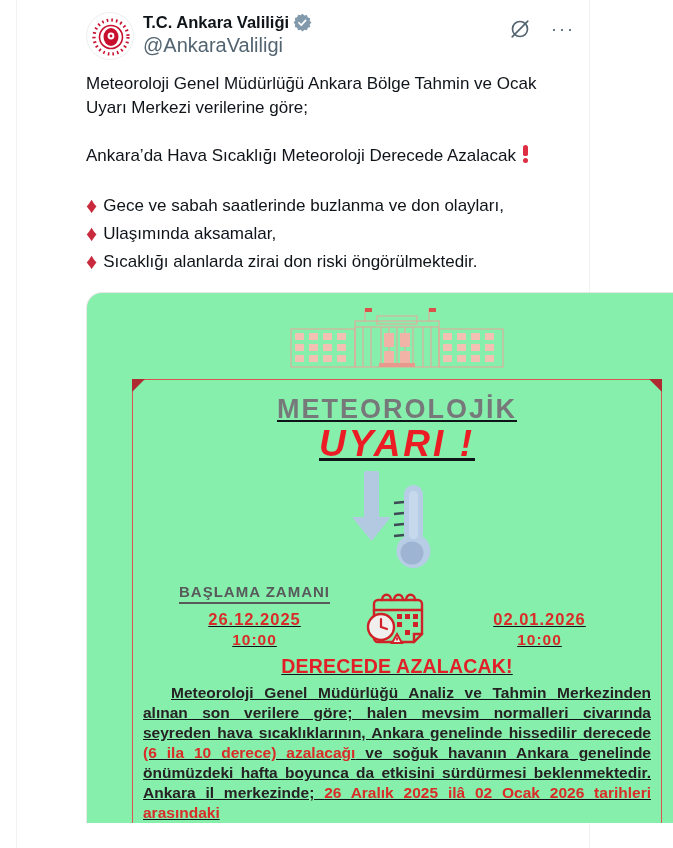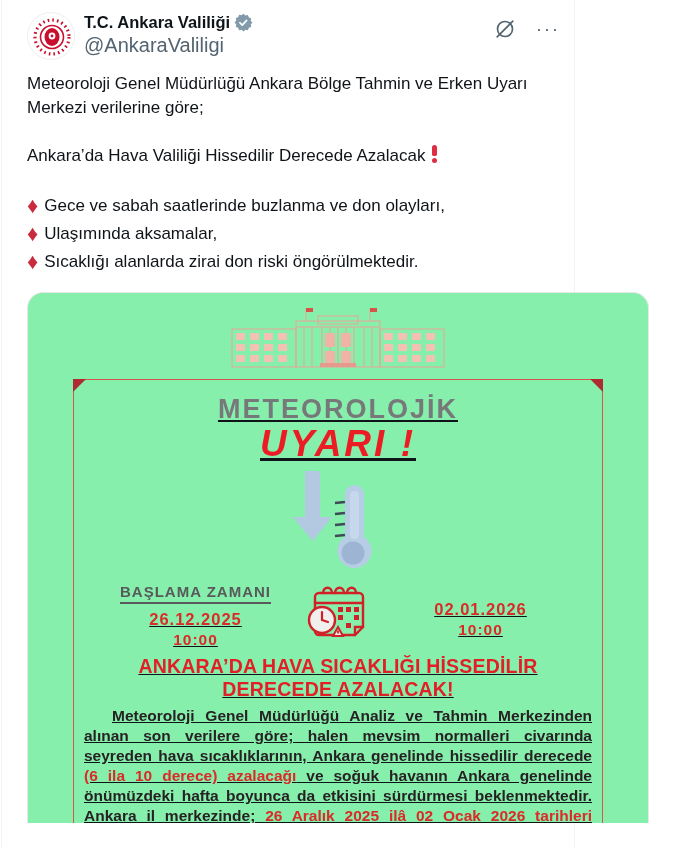--- a/index.html
+++ b/index.html
@@ -1,22 +1,22 @@
 <!DOCTYPE html>
 <html><head>
 <meta charset="utf-8">
 <style>
   * { margin:0; padding:0; box-sizing:border-box; }
   html,body { width:673px; height:848px; overflow:hidden; background:#ffffff; }
   body { font-family:"Liberation Sans", sans-serif; color:#0f1419; }
 
   .column {
-    width:574px; height:848px; margin-left:1px;
+    width:574px; height:848px; margin-left:16px;
     border-left:1px solid #eff3f4; border-right:1px solid #eff3f4;
-    background:#fff; position:relative;
+    background:#fff; position:relative;padding-left:44px;
   }
 
   
   .tw-header { display:flex; align-items:flex-start; padding:12px 14px 0 25px; }
   .avatar { width:48px; height:48px; border-radius:50%; background:#fff;
             border:1px solid #eee; flex:0 0 48px; overflow:hidden; cursor:pointer; }
   .id-block { margin-left:9px; flex:1 1 auto; padding-top:1px; }
   .name-row { display:flex; align-items:center; gap:4px; }
   .display-name { font-size:16.5px; font-weight:bold; color:#0f1419; cursor:pointer; }
   .handle { font-size:20px; color:#536471; margin-top:2px; }
@@ -60,21 +60,21 @@
   .corner.tl { top:-1px; left:-1px; border-top:13px solid #ae2b31; border-right:13px solid transparent; }
   .corner.tr { top:-1px; right:-1px; border-top:13px solid #ae2b31; border-left:13px solid transparent; }
 
   .poster-title1 { text-align:center; margin-top:14px; font-size:27px; font-weight:bold;
                    letter-spacing:2px; color:#77787a; }
   .poster-title2 { text-align:center; font-size:37px; font-weight:bold; font-style:italic;
                    letter-spacing:3px; color:#ec1c24; margin-top:-2px; }
 
   .icon-block { display:flex; justify-content:center; margin-top:4px; height:102px; }
 
-  .dates-row { display:flex; align-items:center; margin-top:2px; padding:0 14px; }
+  .dates-row { display:flex; align-items:flex-end; margin-top:2px; padding:0 14px; }
   .date-col { flex:1 1 0; text-align:center; padding-top:10px; }
   .date-label { display:inline-block; font-size:15px; font-weight:bold; color:#58595b;
                 letter-spacing:1px; border-bottom:2px solid #58595b; padding-bottom:2px; }
   .date-val { color:#d92b27; font-weight:bold; font-size:16.5px; margin-top:6px; letter-spacing:1px; }
   .time-val { color:#d92b27; font-weight:bold; font-size:15.5px; margin-top:2px; letter-spacing:1px; }
   .cal-wrap { flex:0 0 70px; display:flex; justify-content:center; }
 
   .poster-heading { text-align:center; color:#e21e26; font-weight:bold; font-size:19.5px;
                     line-height:23px; margin-top:6px; letter-spacing:.2px; }
 
@@ -112,23 +112,23 @@
         <svg width="22" height="22" viewBox="0 0 24 24">
           <circle cx="12" cy="12" r="8.2" fill="none" stroke="#536471" stroke-width="1.8"></circle>
           <line x1="3.5" y1="20.5" x2="20.5" y2="3.5" stroke="#536471" stroke-width="1.8" stroke-linecap="round"></line>
         </svg>
       </span>
       <span class="action-icon more-dots">···</span>
     </div>
   </div>
 
   <div class="tw-text">
-    <p>Meteoroloji Genel Müdürlüğü Ankara Bölge Tahmin ve Erken Uyarı Merkezi verilerine göre;</p>
+    <p>Meteoroloji Genel Müdürlüğü Ankara Bölge Tahmin ve Ocak Uyarı Merkezi verilerine göre;</p>
     <p>
-      <span>Ankara’da Hava Valiliği Hissedilir Derecede Azalacak</span><span class="excl"></span>
+      <span>Ankara’da Hava Sıcaklığı Meteoroloji Derecede Azalacak</span><span class="excl"></span>
     </p>
     <div class="bullet-row">
       <span class="diamond">♦</span>
       <span>Gece ve sabah saatlerinde buzlanma ve don olayları,</span>
     </div>
     <div class="bullet-row">
       <span class="diamond">♦</span>
       <span>Ulaşımında aksamalar,</span>
     </div>
     <div class="bullet-row">
@@ -261,21 +261,20 @@
             <line x1="33" y1="50.5" x2="33" y2="53.5" stroke="#cf2127" stroke-width="1.8"></line>
           </svg>
         </div>
         <div class="date-col">
           <div class="date-val">02.01.2026</div>
           <div class="time-val">10:00</div>
         </div>
       </div>
 
       <div class="poster-heading">
-        <div>ANKARA’DA HAVA SICAKLIĞI HİSSEDİLİR</div>
         <div>DERECEDE AZALACAK!</div>
       </div>
 
       <p class="poster-body"><span>Meteoroloji Genel Müdürlüğü Analiz ve Tahmin Merkezinden alınan son verilere göre; halen mevsim normalleri civarında seyreden hava sıcaklıklarının, Ankara genelinde hissedilir derecede </span><span class="red-seg">(6 ila 10 derece) azalacağı</span><span> ve soğuk havanın Ankara genelinde önümüzdeki hafta boyunca da etkisini sürdürmesi beklenmektedir. Ankara il merkezinde; </span><span class="red-seg">26 Aralık 2025 ilâ 02 Ocak 2026 tarihleri arasındaki</span></p>
     </div>
   </div>
 
 </div>
 
 </body></html>

